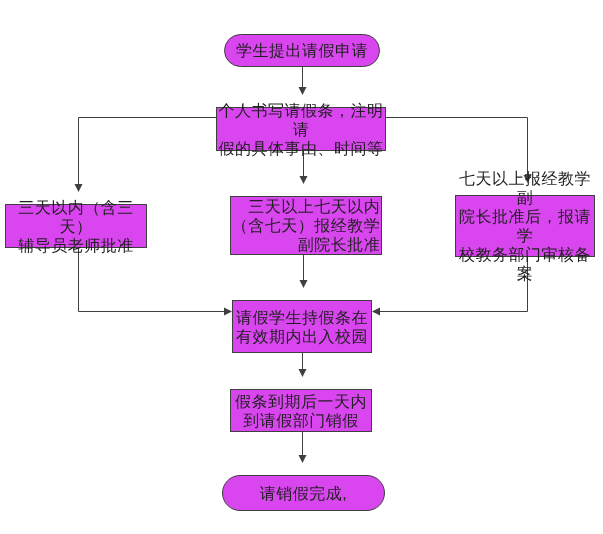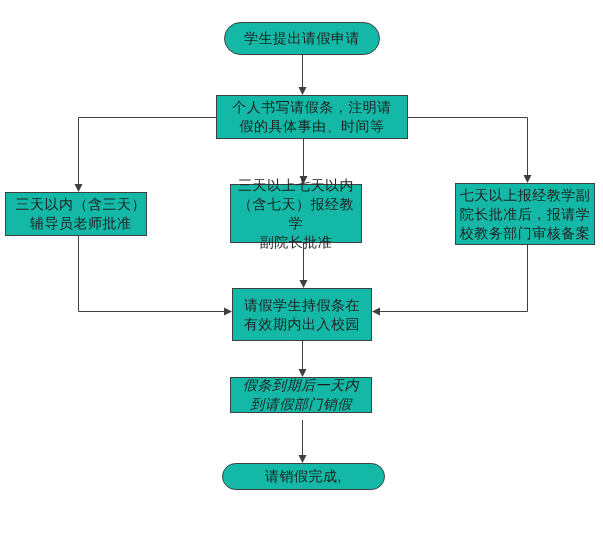--- a/index.html
+++ b/index.html
@@ -19,45 +19,46 @@
     position: absolute;
     left: 0;
     top: 0;
     width: 603px;
     height: 534px;
   }
   .node {
     position: absolute;
     box-sizing: border-box;
     border: 1px solid #3f3f3f;
-    background: #14b8a6;
+    background: #d946ef;
     display: flex;
     align-items: center;
     justify-content: center;
     text-align: center;
     color: #1f1f1f;
-    font-size: 14px;
+    font-size: 16px;
     line-height: 19px;
+    margin-top: 12px;
   }
   .node .label {
     white-space: pre-line;
     letter-spacing: 0.5px;
   }
   .terminator {
     border-radius: 19px;
   }
   
   .n-start   { left: 224px; top: 22px;  width: 156px; height: 33px; }
-  .n-write   { left: 216px; top: 95px;  width: 192px; height: 44px; }
+  .n-write   { left: 216px; top: 95px;  width: 170px; height: 44px; }
   .n-d3      { left: 5px;   top: 192px; width: 142px; height: 44px; justify-content: flex-end; }
-  .n-d37     { left: 230px; top: 184px; width: 132px; height: 59px; }
+  .n-d37     { left: 230px; top: 184px; width: 152px; height: 59px; text-align: right; }
   .n-d7p     { left: 455px; top: 183px; width: 140px; height: 62px; }
   .n-campus  { left: 232px; top: 288px; width: 140px; height: 53px; }
-  .n-cancel  { left: 230px; top: 377px; width: 142px; height: 36px; font-style: italic; }
-  .n-end     { left: 222px; top: 463px; width: 163px; height: 27px; }
+  .n-cancel  { left: 230px; top: 377px; width: 142px; height: 43px; }
+  .n-end     { left: 222px; top: 463px; width: 163px; height: 36px; }
 </style>
 </head>
 <body>
 
 <div class="canvas">
 
   <svg class="connectors" width="603" height="534" viewBox="0 0 603 534" xmlns="http://www.w3.org/2000/svg">
     <g stroke="#3f3f3f" stroke-width="1" fill="none">
 
       <path d="M302.5,55 V90"></path>

